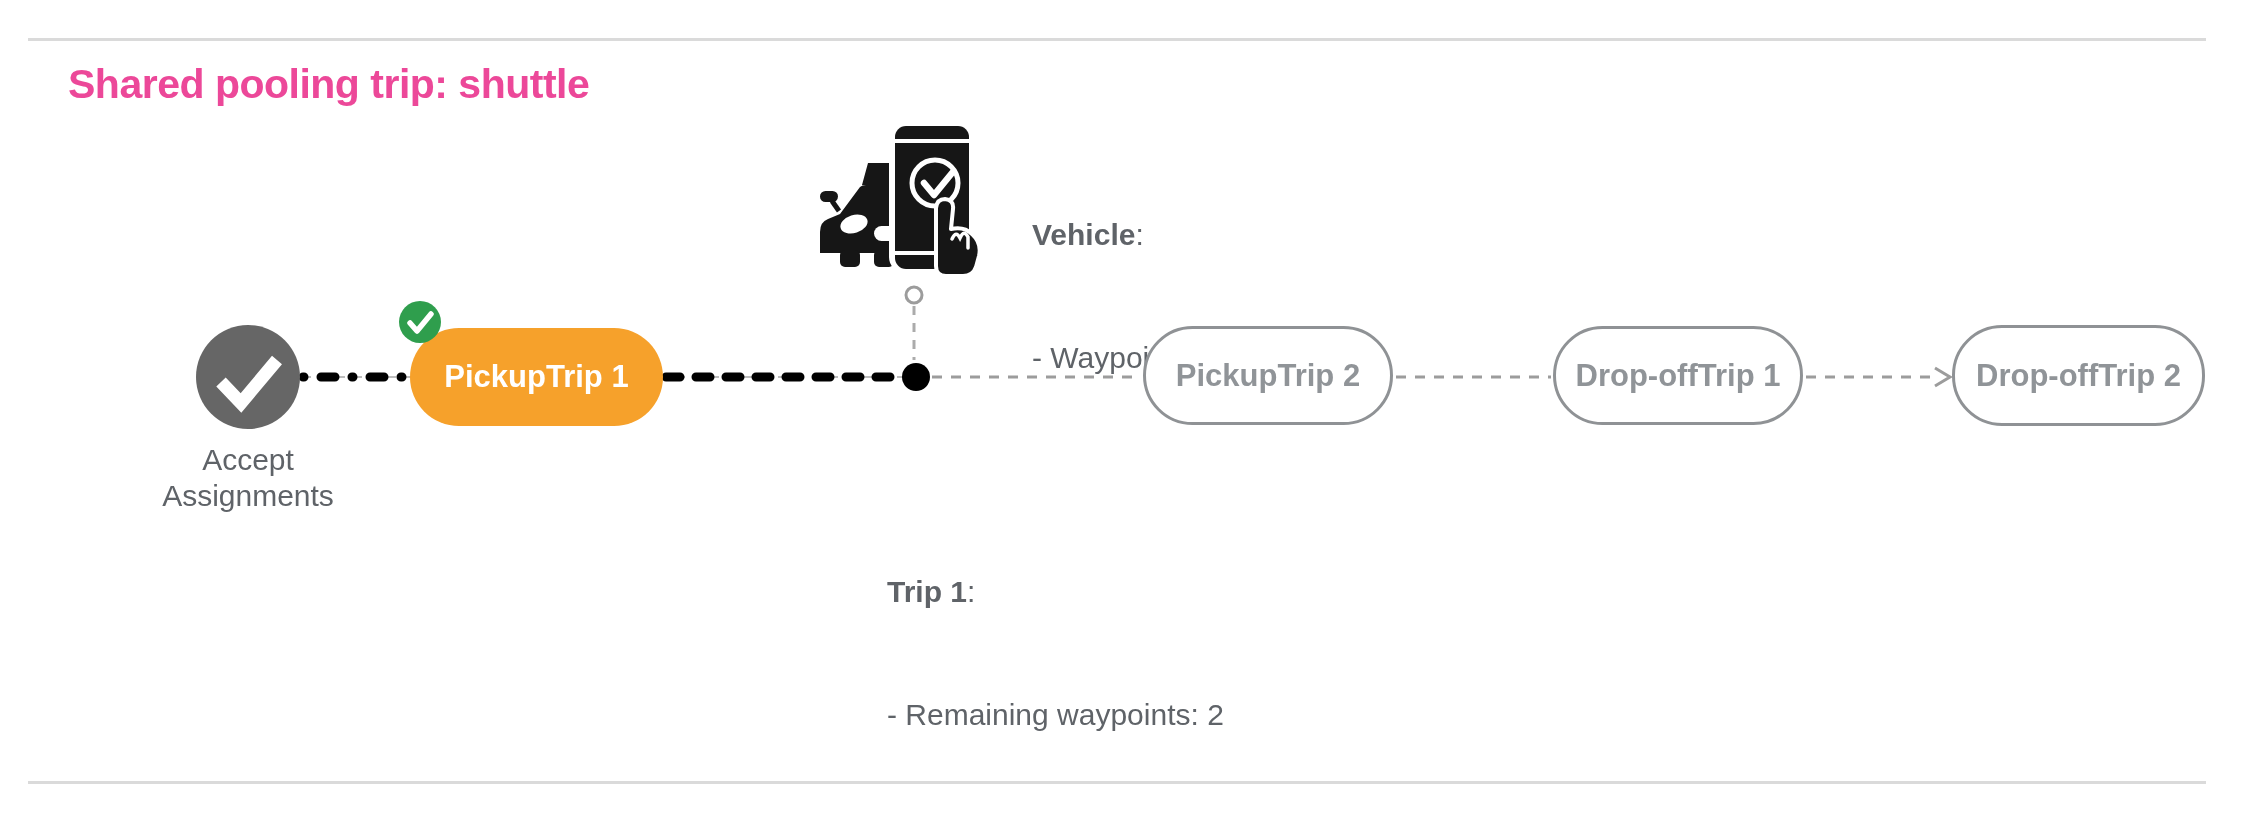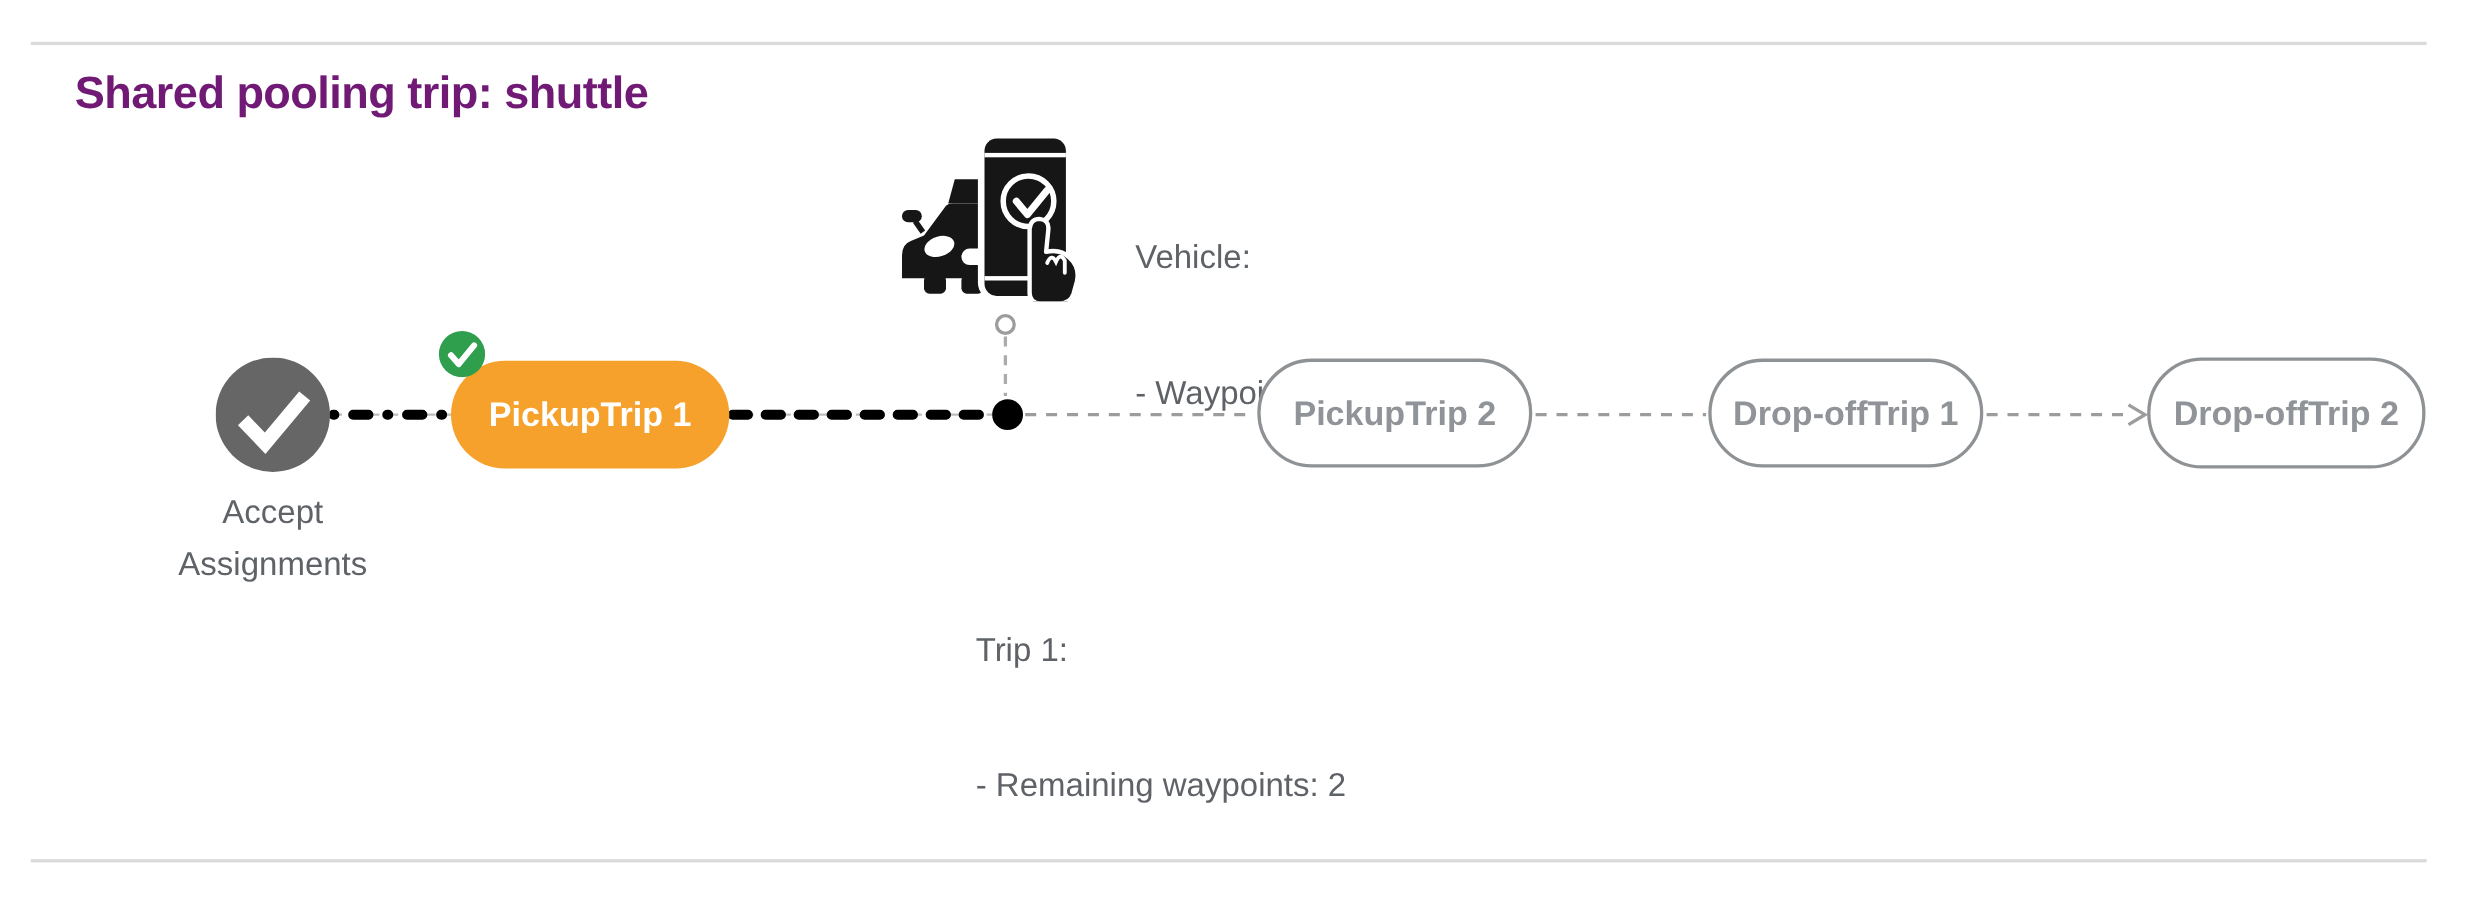--- a/index.html
+++ b/index.html
@@ -24,21 +24,21 @@
   .rule-top { top: 38px; }
   .rule-bottom { top: 781px; }
 
   .title {
     position: absolute;
     left: 68px;
     top: 60px;
     font-size: 41px;
     line-height: 48px;
     font-weight: 700;
-    color: #701a75;
+    color: #ec4899;
     letter-spacing: -0.5px;
     white-space: nowrap;
   }
 
   .connectors {
     position: absolute;
     left: 0; top: 0;
     width: 2245px; height: 825px;
   }
 
@@ -47,21 +47,21 @@
     left: 196px; top: 325px;
     width: 104px; height: 104px;
   }
 
   .accept-label {
     position: absolute;
     left: 128px; top: 442px;
     width: 240px;
     text-align: center;
     font-size: 30px;
-    line-height: 48px;
+    line-height: 36px;
     color: #5f6368;
   }
 
   .pill {
     position: absolute;
     height: 99px;
     width: 252px;
     border-radius: 50px;
     display: flex;
     flex-direction: row;
@@ -102,21 +102,21 @@
   }
 
   .vehicle-info {
     position: absolute;
     left: 1032px; top: 132px;
     font-size: 30px;
     line-height: 41px;
     color: #5f6368;
     white-space: pre-wrap;
   }
-  .info-title { font-weight: 400; }
+  .info-title { font-weight: 700; }
 
   .trip-info {
     position: absolute;
     left: 887px; top: 489px;
     font-size: 30px;
     line-height: 41px;
     color: #5f6368;
     white-space: pre-wrap;
   }
 </style>

